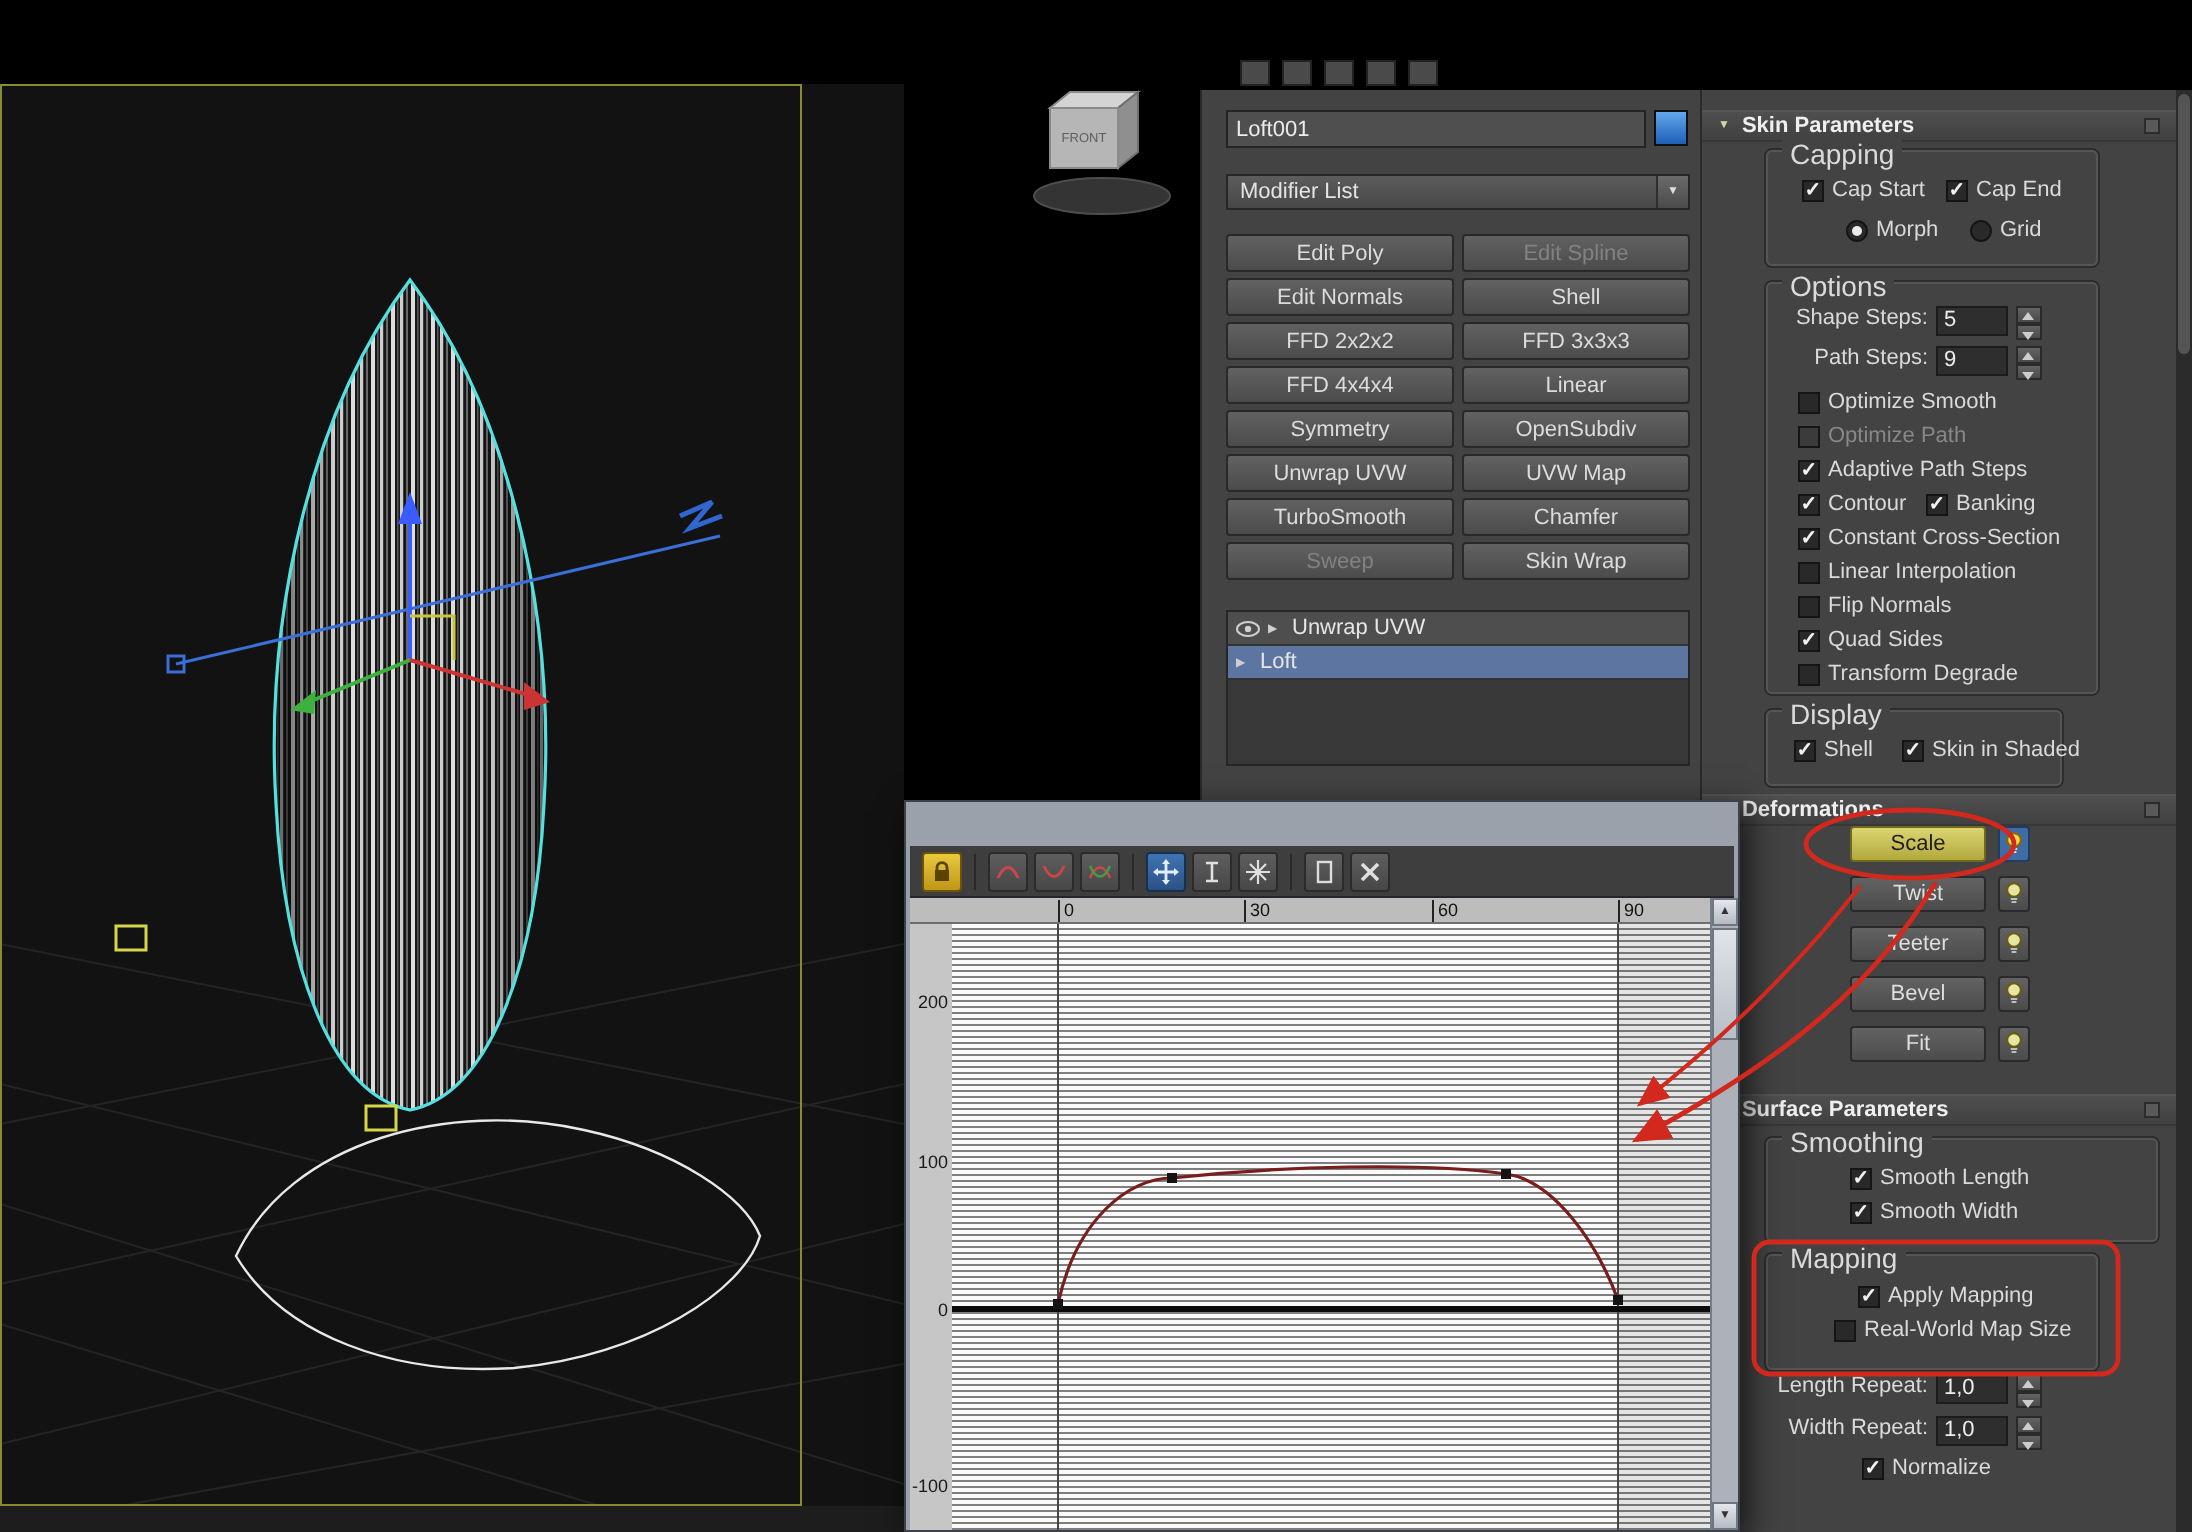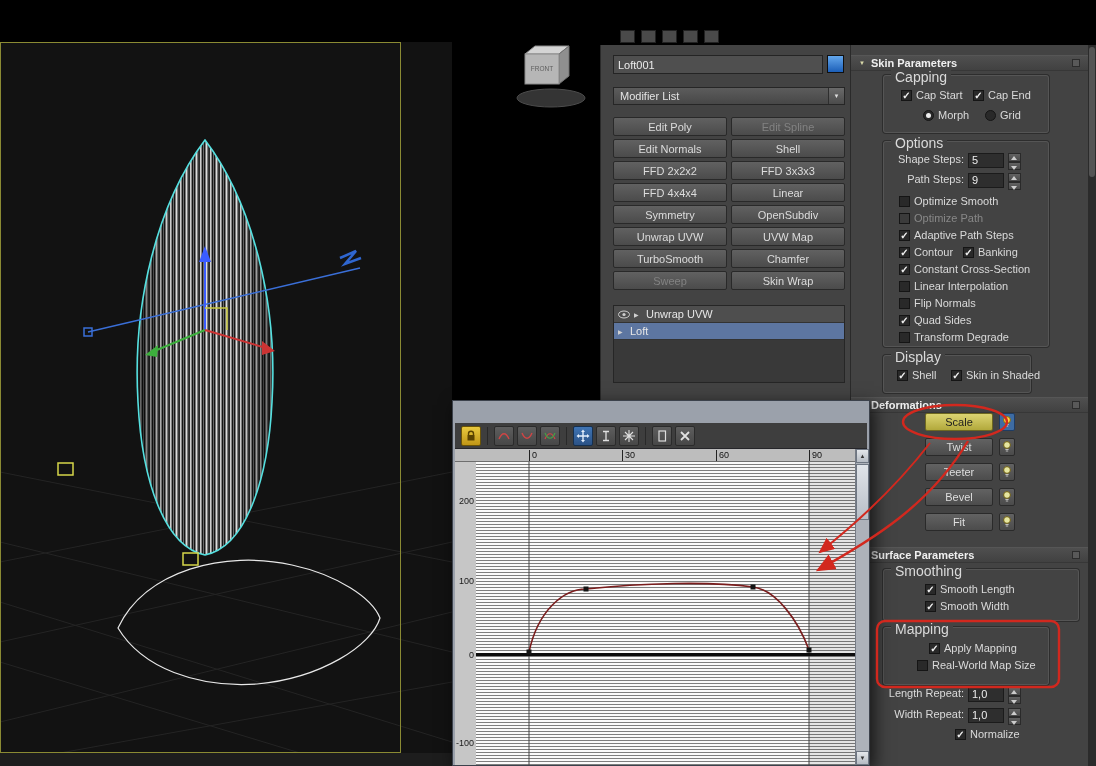--- a/index.html
+++ b/index.html
@@ -380,21 +380,21 @@
       </span>
   </div>
   <div class="srow" style="left:8px;top:663px">
     <span class="lblw">Width Repeat:</span>
     <span class="sfield">1,0</span>
     <span class="sbtns">
         <i class="sb up"></i>
         <i class="sb dn"></i>
       </span>
   </div>
-  <label class="opt cb checked" style="left:104px;top:683px">
+  <label class="opt cb checked" style="left:80px;top:683px">
       <span class="bx"></span>
       <span>Normalize</span>
     </label>
 </div>
 
 <div class="side-scroll">
     <div class="side-thumb"></div>
   </div>
 
 <div class="dialog">

